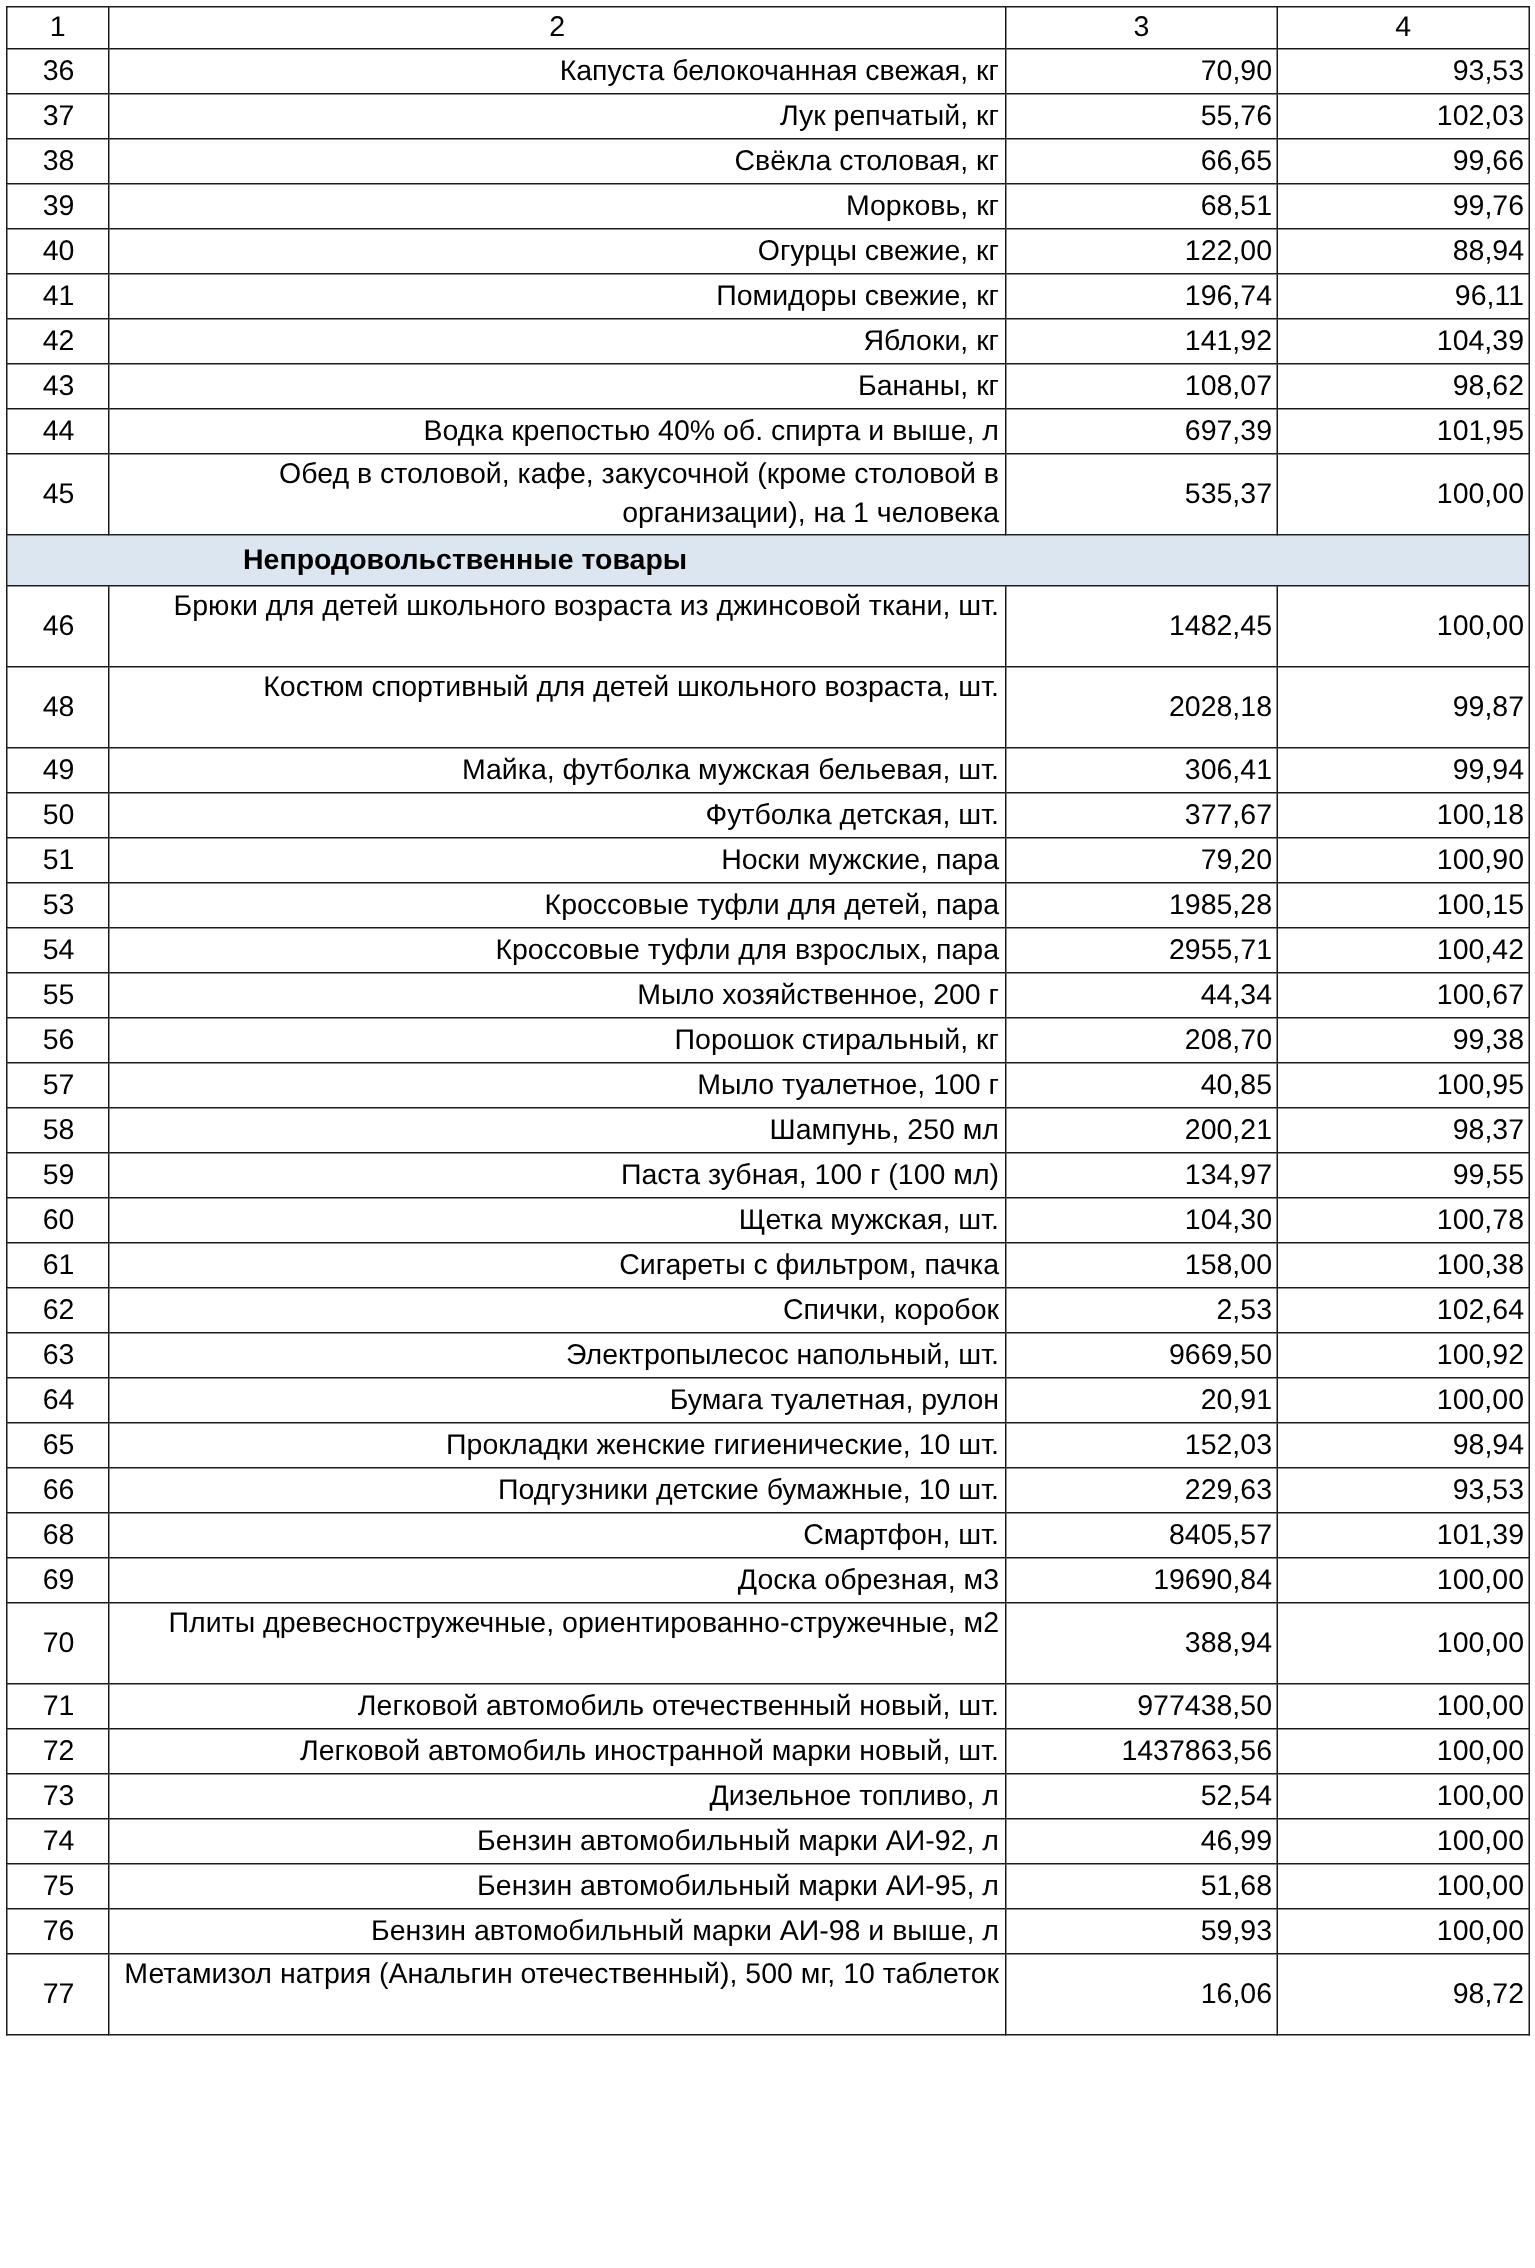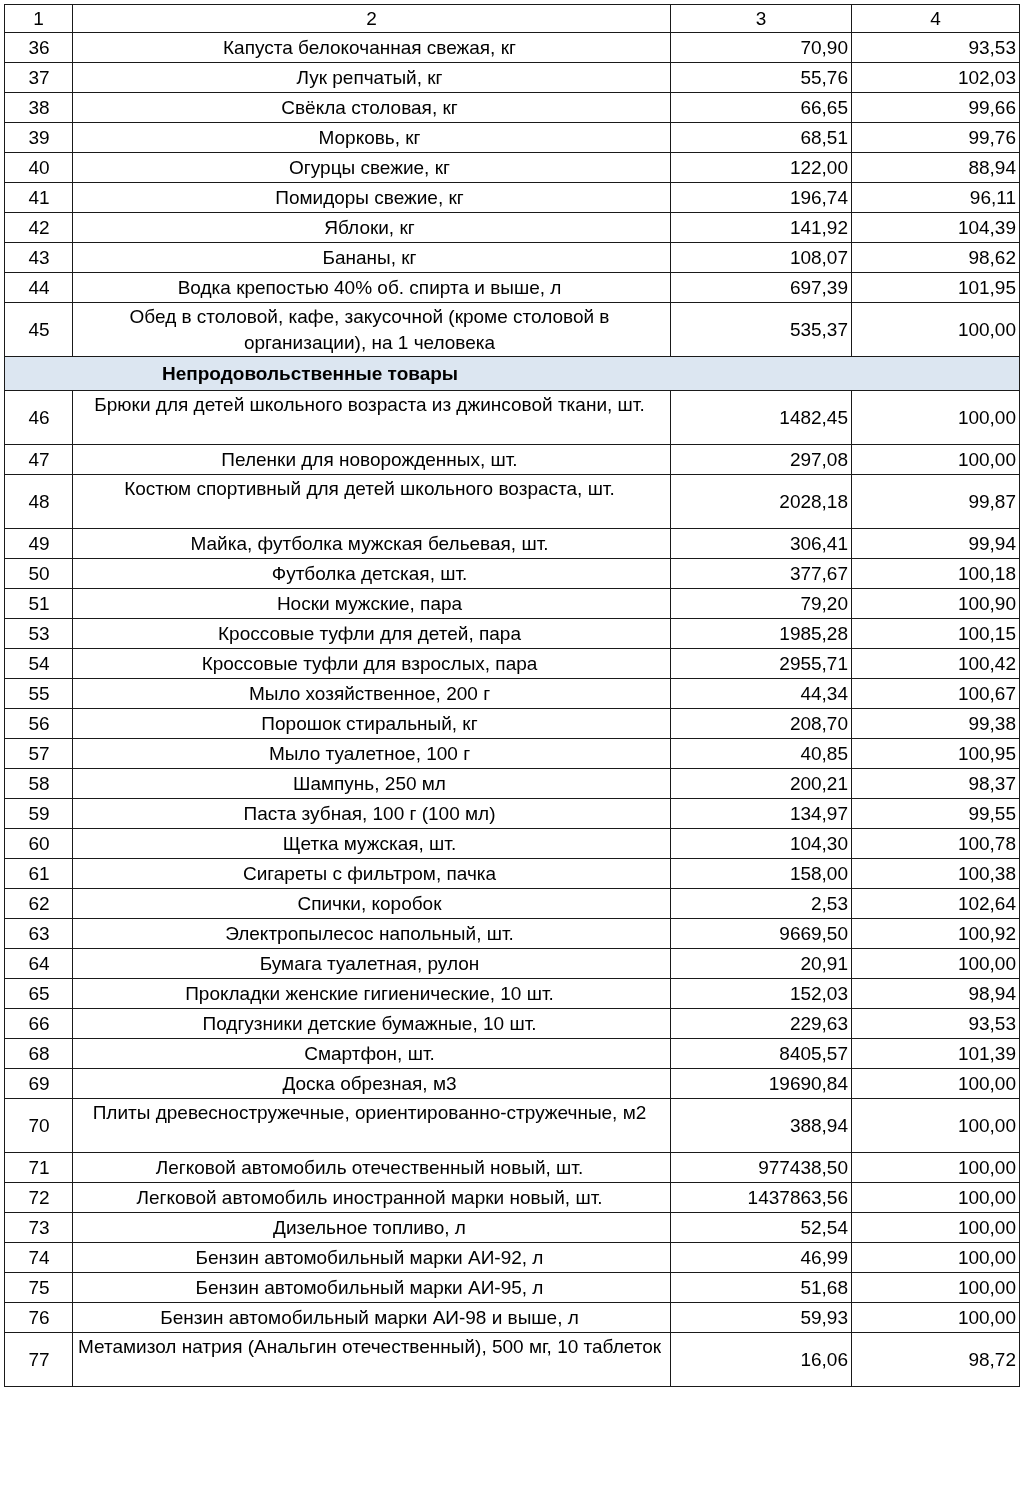--- a/index.html
+++ b/index.html
@@ -21,21 +21,21 @@
     overflow: hidden;
   }
   .price-table th {
     font-weight: normal;
     text-align: center;
     height: 26px;
   }
   .price-table tr.row td { height: 29px; }
   .price-table tr.row.tall td { height: 52px; line-height: 26px; }
   .price-table td.num { text-align: center; padding-right: 3px; }
-  .price-table td.name { text-align: center; padding-left: 0; vertical-align: top; padding-top: 1px; }
+  .price-table td.name { text-align: right; padding-left: 0; vertical-align: top; padding-top: 1px; }
   .price-table tr.row:not(.tall) td.name { vertical-align: middle; padding-top: 0; }
   .price-table td.val { text-align: right; padding-right: 3px; }
   .price-table tr.section td {
     background: #dce6f1;
     font-weight: bold;
     height: 33px;
     padding-left: 157px;
     text-align: left;
     margin-top: 40px;
   }
@@ -129,26 +129,20 @@
       <td colspan="4">Непродовольственные товары</td>
     </tr>
   </tbody>
   <tbody id="nonfood-body">
       <tr class="row tall">
         <td class="num">46</td>
         <td class="name">Брюки для детей школьного возраста из джинсовой ткани, шт.</td>
         <td class="val">1482,45</td>
         <td class="val">100,00</td>
       </tr>
-      <tr class="row">
-        <td class="num">47</td>
-        <td class="name">Пеленки для новорожденных, шт.</td>
-        <td class="val">297,08</td>
-        <td class="val">100,00</td>
-      </tr>
       <tr class="row tall">
         <td class="num">48</td>
         <td class="name">Костюм спортивный для детей школьного возраста, шт.</td>
         <td class="val">2028,18</td>
         <td class="val">99,87</td>
       </tr>
       <tr class="row">
         <td class="num">49</td>
         <td class="name">Майка, футболка мужская бельевая, шт.</td>
         <td class="val">306,41</td>

